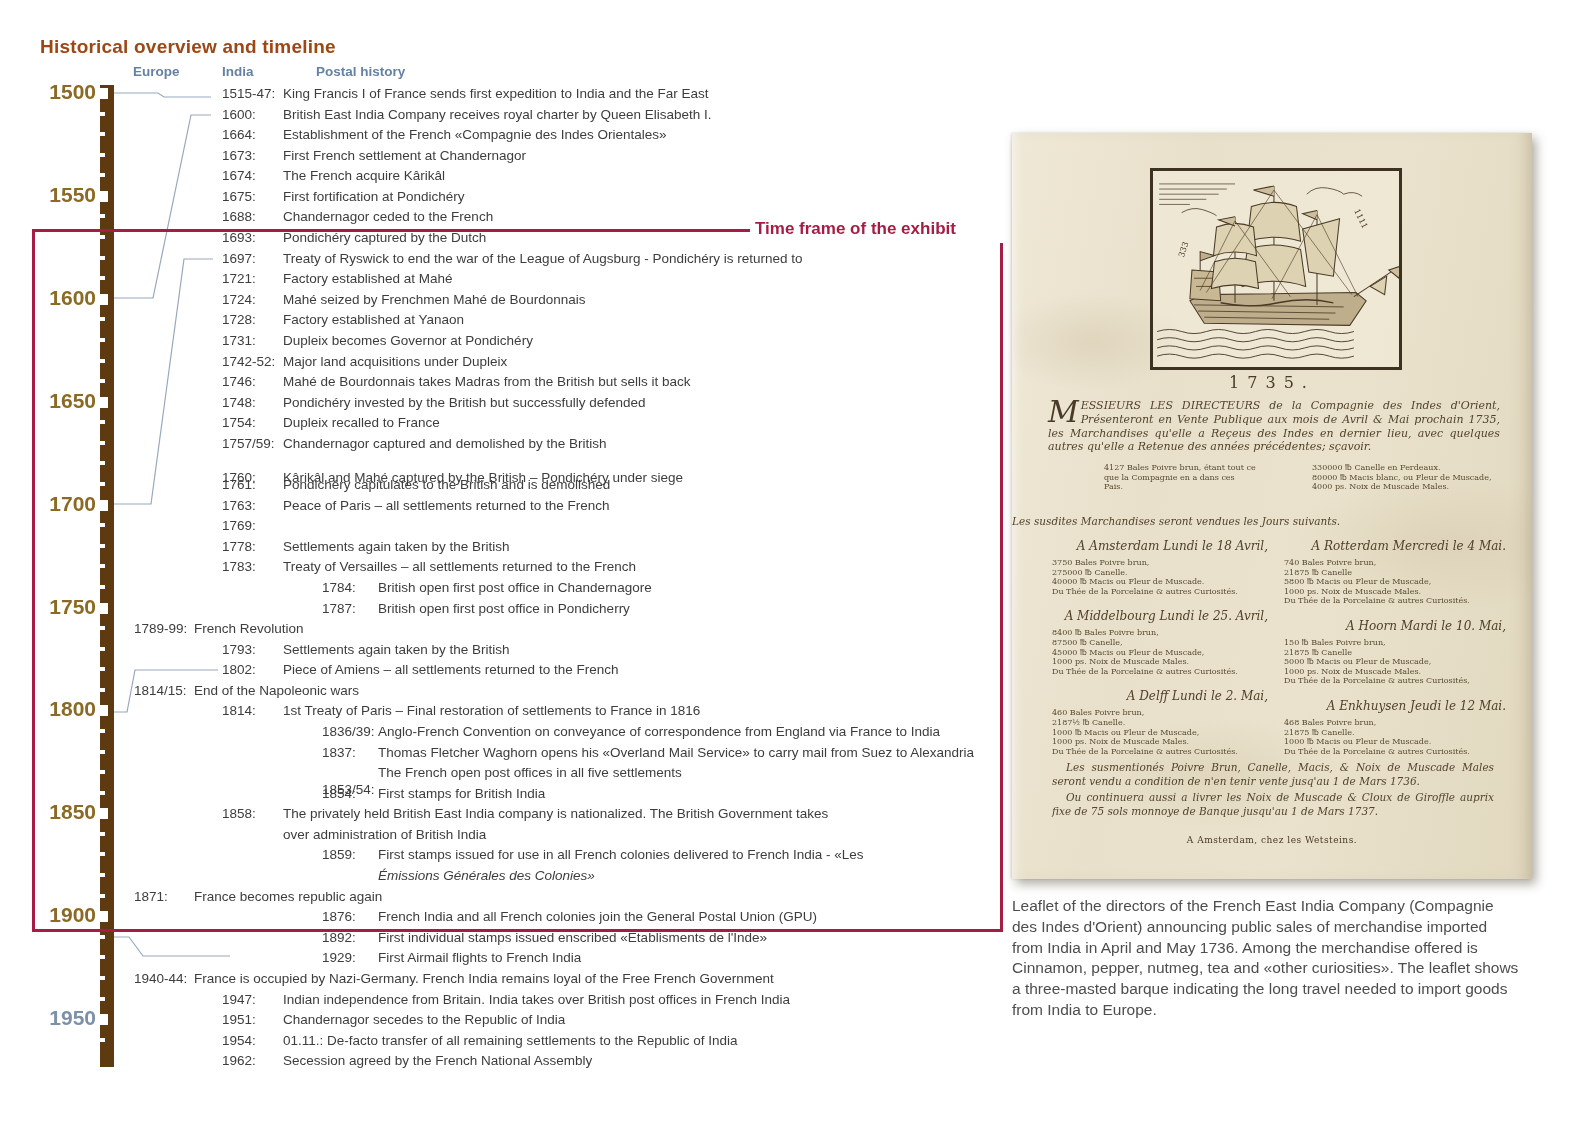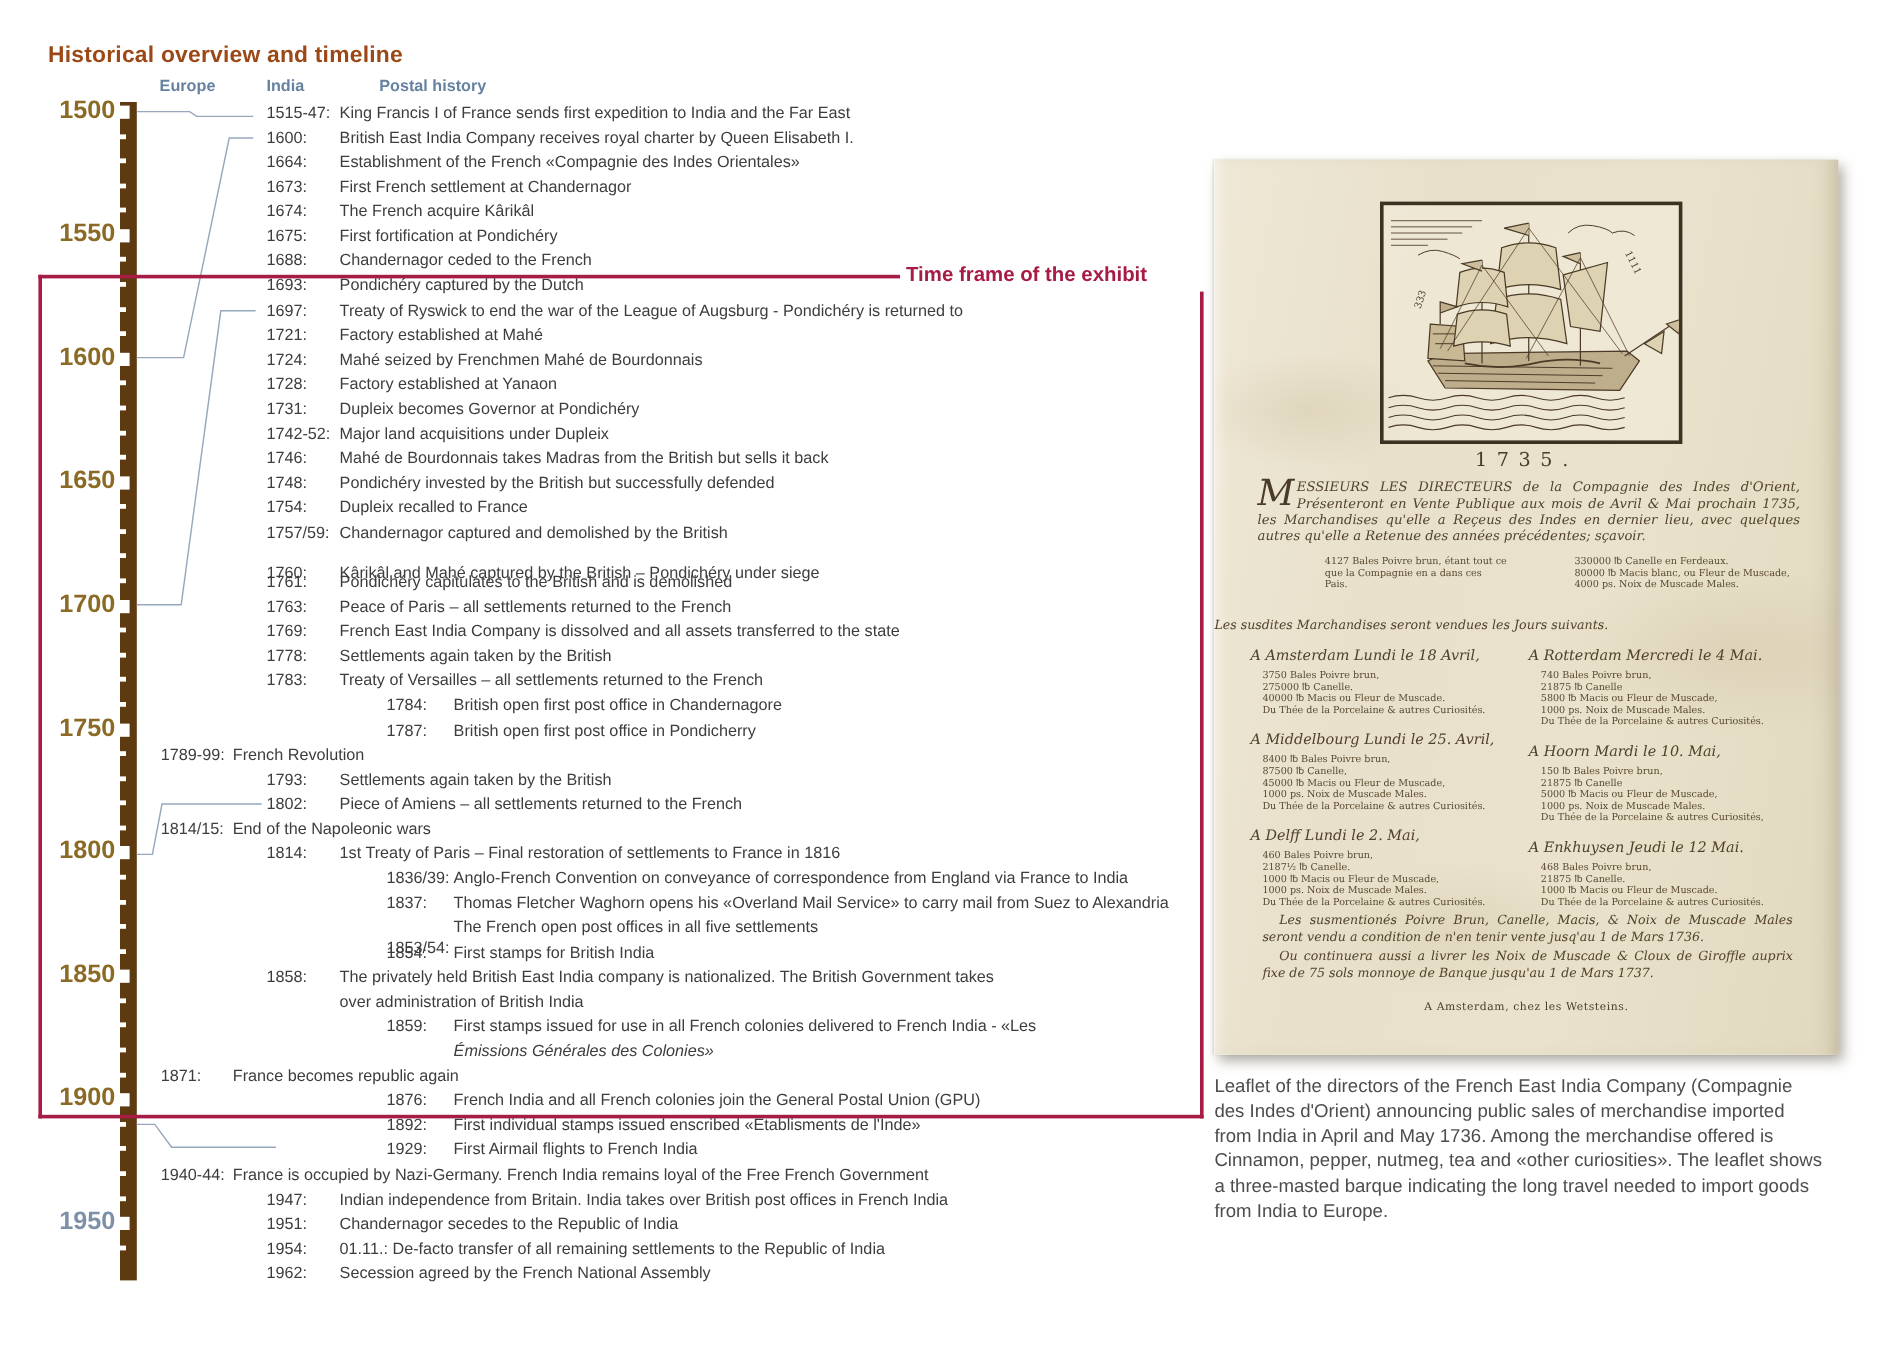--- a/index.html
+++ b/index.html
@@ -39,21 +39,21 @@
          color:#53432c;text-align:justify;}
   .intro .initial{float:left;font:italic 30px/26px "DejaVu Serif",serif;padding-right:2px;color:#4a3b26;}
   .stock{font:8px/9.6px "DejaVu Serif",serif;color:#5a4a30;}
   .stockL{left:92px;top:330px;width:190px;}
   .stockR{left:300px;top:330px;width:205px;}
   .salenote{left:0;top:382px;width:100%;text-align:left;font:italic 10.5px/12px "DejaVu Serif",serif;color:#53432c;}
   .salescol{top:406px;}
   .salesL{left:30px;width:226px;}
   .salesR{left:262px;width:232px;}
   .saleblk{margin-bottom:13px;}
-  .salehead{font:italic 12px/14px "DejaVu Serif",serif;text-align:left;margin-bottom:5px;color:#50402a;}
+  .salehead{font:italic 12px/14px "DejaVu Serif",serif;text-align:right;margin-bottom:5px;color:#50402a;}
   .saleitem{font:8px/9.6px "DejaVu Serif",serif;color:#5a4a30;padding-left:10px;}
   .closing{left:40px;top:628px;width:442px;}
   .closing p{font:italic 10.5px/13.5px "DejaVu Serif",serif;color:#53432c;margin:0 0 3px;
              text-indent:14px;text-align:justify;}
   .imprint{left:0;top:702px;width:100%;text-align:center;font:9px/11px "DejaVu Serif",serif;
            letter-spacing:.5px;color:#4a3b26;}
   .caption{left:1012px;top:896px;width:508px;font-size:15.5px;line-height:20.8px;color:#4d4d4d;}
 </style>
 </head>
 <body>
@@ -225,21 +225,20 @@
       <div class="entry" style="top: 475.02px; height: 20.58px;">
         <span class="eyear" style="left: 222px;">1761:</span>
         <span class="etext" style="left: 283px; top: 0px;">Pondichéry capitulates to the British and is demolished</span>
       </div>
       <div class="entry" style="top: 495.6px; height: 20.58px;">
         <span class="eyear" style="left: 222px;">1763:</span>
         <span class="etext" style="left: 283px; top: 0px;">Peace of Paris – all settlements returned to the French</span>
       </div>
       <div class="entry" style="top: 516.18px; height: 20.58px;">
         <span class="eyear" style="left: 222px;">1769:</span>
-        <span class="etext" style="left: 283px; top: 0px;">French East India Company is dissolved and all assets transferred to the state</span>
       </div>
       <div class="entry" style="top: 536.76px; height: 20.58px;">
         <span class="eyear" style="left: 222px;">1778:</span>
         <span class="etext" style="left: 283px; top: 0px;">Settlements again taken by the British</span>
       </div>
       <div class="entry" style="top: 557.34px; height: 20.58px;">
         <span class="eyear" style="left: 222px;">1783:</span>
         <span class="etext" style="left: 283px; top: 0px;">Treaty of Versailles – all settlements returned to the French</span>
       </div>
       <div class="entry" style="top: 577.92px; height: 20.58px;">

